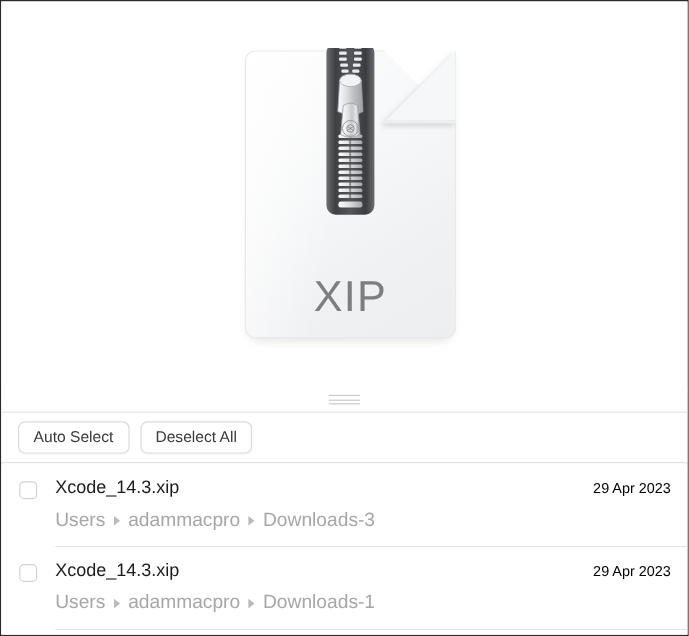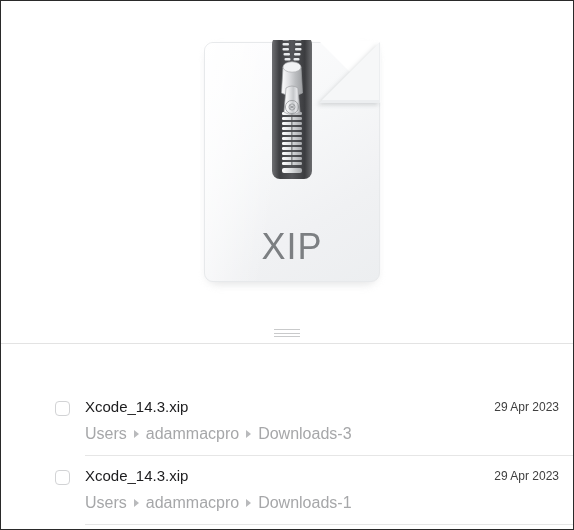--- a/index.html
+++ b/index.html
@@ -199,21 +199,20 @@
     bottom: 0;
     background: #ffffff;
     overflow: hidden;
   }
   .file-row {
     position: relative;
     height: 69px;
     display: flex;
     align-items: flex-start;
     box-sizing: border-box;
-    margin-left: 39px;
   }
   .file-row .sep {
     position: absolute;
     left: 45px;
     right: 0;
     bottom: 0;
     height: 1px;
     background: #e6e6e6;
   }
   .checkbox-wrap {
@@ -258,21 +257,21 @@
     width: 0; height: 0;
     border-top: 4px solid transparent;
     border-bottom: 4px solid transparent;
     border-left: 5px solid #b9babc;
   }
   .row-date {
     flex: 0 0 auto;
     padding-top: 13px;
     padding-right: 14px;
     font-size: 12px;
-    color: #404040;
+    color: #000000;
     white-space: nowrap;
   }
 </style>
 </head>
 <body>
 
 <div id="app">
 
   <div class="watermark">groovyPost.com</div>
 
@@ -363,20 +362,24 @@
   </div>
 
   <div class="splitter">
     <div class="drag-handle">
       <span></span>
       <span></span>
       <span></span>
     </div>
   </div>
 
+  <div class="toolbar">
+    <button class="btn">Auto Select</button>
+    <button class="btn">Deselect All</button>
+  </div>
 
   <div class="file-list">
 
     <div class="file-row">
       <div class="checkbox-wrap">
         <div class="checkbox"></div>
       </div>
       <div class="row-main">
         <div class="file-name">Xcode_14.3.xip</div>
         <div class="breadcrumb">

